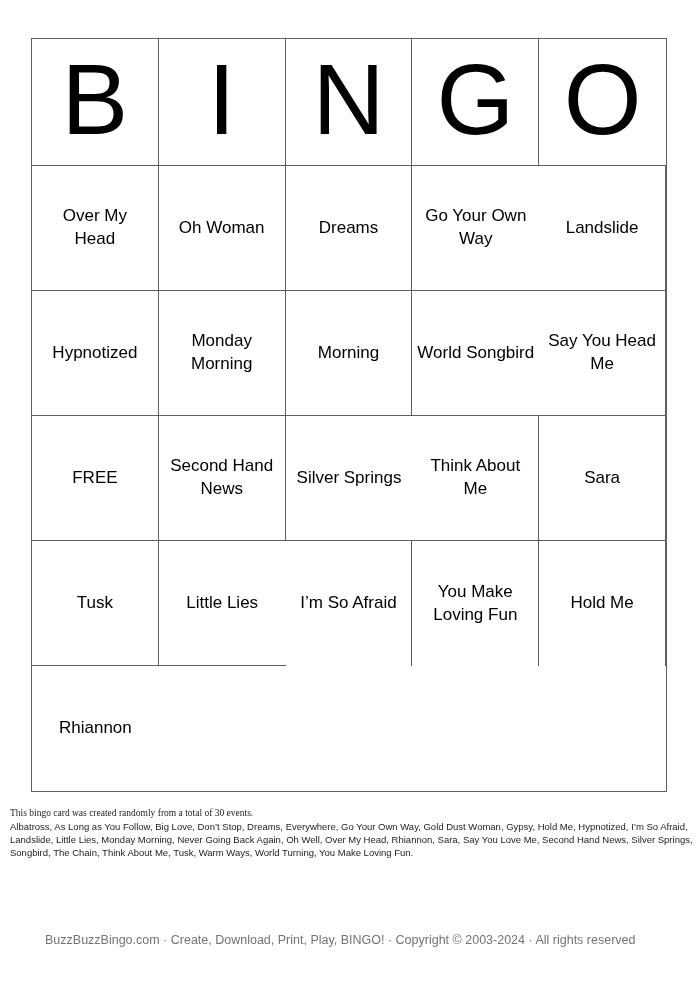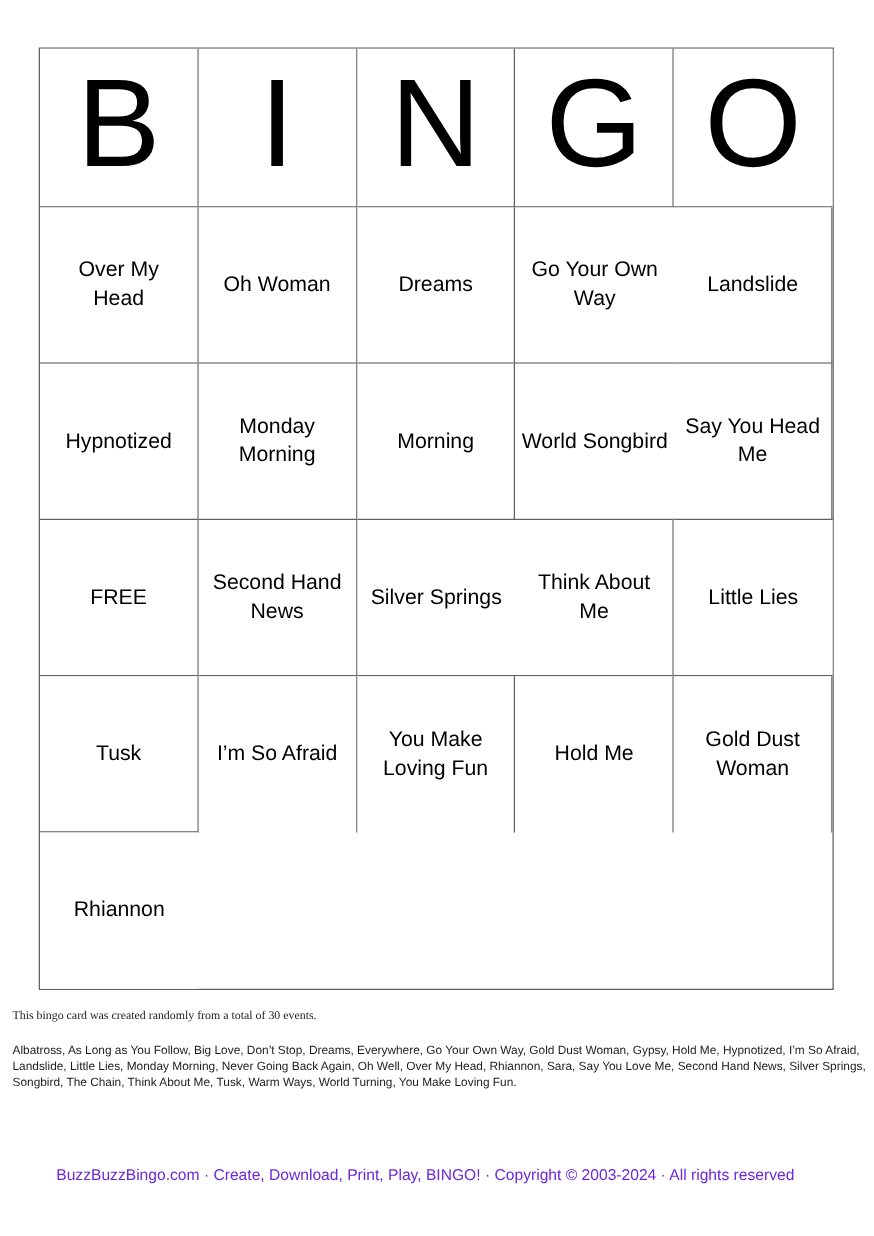--- a/index.html
+++ b/index.html
@@ -53,28 +53,27 @@
     font-family: Liberation Serif, serif;
   }
   .footer-events {
     position: absolute;
     left: 10px; top: 820px;
     width: 685px;
     font-size: 9.5px;
     line-height: 13px;
     color: #1c1c1c;
     white-space: pre-line;
-    margin-top: 14px;
   }
   .bottom-line {
     position: absolute;
     left: 45px; top: 932px;
     font-size: 12.5px;
     line-height: 16px;
-    color: #6d28d9;
+    color: #737373;
   }
 </style>
 </head>
 <body>
 
 <div class="bingo-grid">
   <div class="cell header-cell">B</div>
   <div class="cell header-cell">I</div>
   <div class="cell header-cell">N</div>
   <div class="cell header-cell">G</div>
@@ -96,29 +95,28 @@
 
   <div class="cell">Say You Head
 Me</div>
   <div class="cell">FREE</div>
   <div class="cell">Second Hand
 News</div>
   <div class="cell col5">Silver Springs</div>
 
   <div class="cell">Think About
 Me</div>
+  <div class="cell">Sara</div>
+  <div class="cell">Tusk</div>
   <div class="cell col5">Little Lies</div>
-  <div class="cell">Tusk</div>
 
   <div class="cell lastrow">I’m So Afraid</div>
   <div class="cell lastrow">You Make
 Loving Fun</div>
   <div class="cell lastrow">Hold Me</div>
-  <div class="cell lastrow">Gold Dust
-Woman</div>
   <div class="cell lastrow col5">Rhiannon</div>
 </div>
 
 <div class="footer-note">This bingo card was created randomly from a total of 30 events.</div>
 <div class="footer-events">Albatross, As Long as You Follow, Big Love, Don’t Stop, Dreams, Everywhere, Go Your Own Way, Gold Dust Woman, Gypsy, Hold Me, Hypnotized, I’m So Afraid,
 Landslide, Little Lies, Monday Morning, Never Going Back Again, Oh Well, Over My Head, Rhiannon, Sara, Say You Love Me, Second Hand News, Silver Springs,
 Songbird, The Chain, Think About Me, Tusk, Warm Ways, World Turning, You Make Loving Fun.</div>
 <div class="bottom-line">BuzzBuzzBingo.com · Create, Download, Print, Play, BINGO! · Copyright © 2003-2024 · All rights reserved</div>
 
 </body></html>

